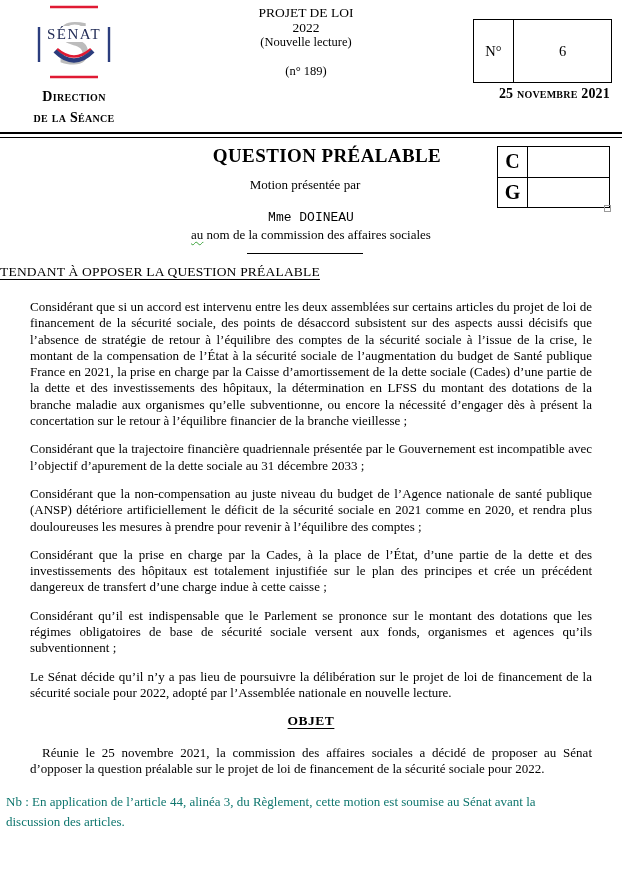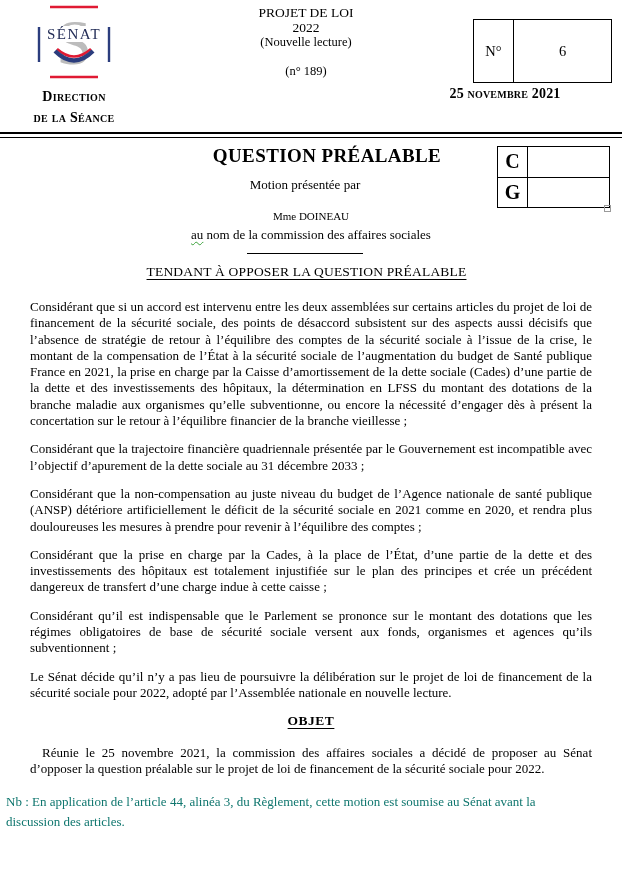--- a/index.html
+++ b/index.html
@@ -30,35 +30,35 @@
     border:1.6px solid #000; display:flex;
   }
   .num-box .cell-label {
     width:40px; border-right:1.6px solid #000;
     display:flex; align-items:center; justify-content:center; font-size:14.5px;
   }
   .num-box .cell-value {
     flex:1; display:flex; align-items:center; justify-content:center; font-size:14.5px;
   }
   .date-line {
-    position:absolute; left:400px; top:86px; width:210px; text-align:center;
+    position:absolute; left:400px; top:86px; width:210px; text-align:right;
     font-weight:bold; font-variant:small-caps; font-size:14px; letter-spacing:0.2px;
   }
   .double-rule {
     position:absolute; left:0; top:132px; width:622px; height:6px;
     border-top:2.5px solid #000; border-bottom:1.5px solid #000;
   }
 
   
   .motion-title {
     position:absolute; left:0; top:145px; width:610px; text-align:center;
     font-weight:bold; font-size:19px; letter-spacing:0.4px;padding-left:44px;
   }
   .presented { position:absolute; left:0; top:177px; width:610px; text-align:center; font-size:13px; }
-  .author    { position:absolute; left:0; top:210px; width:622px; text-align:center; font-size:11px; }
+  .author    { position:absolute; left:0; top:210px; width:622px; text-align:center; font-size:13px;font-family:Liberation Mono, monospace; }
   .author-role { position:absolute; left:0; top:227px; width:622px; text-align:center; font-size:13px; }
   .squiggle {
     text-decoration-line:underline;
     text-decoration-style:wavy;
     text-decoration-color:#3aa13a;
     text-decoration-thickness:1px;
     text-underline-offset:2px;
   }
   .cg-box {
     position:absolute; left:497px; top:146px; width:113px; height:62px;
@@ -71,21 +71,21 @@
     display:flex; align-items:center; justify-content:center;
     font-weight:bold; font-size:20px;
   }
   .cg-row .cg-empty { flex:1; }
   .anchor-square {
     position:absolute; left:604px; top:205px; width:7px; height:7px;
     border:1px solid #9a9a9a;
   }
   .short-rule { position:absolute; left:247px; top:253px; width:116px; border-top:1.6px solid #000; }
   .tendant {
-    position:absolute; left:0; top:264px; width:613px; text-align:center;
+    position:absolute; left:0; top:264px; width:613px; text-align:left;
     font-size:13.5px; letter-spacing:0.2px;
     text-decoration:underline; text-underline-offset:3px;
   }
 
   
   .doc-body { position:absolute; left:30px; top:299px; width:562px; font-size:13px; line-height:16.3px; }
   .doc-body p.para { text-align:justify; margin-bottom:12px; }
   .objet {
     text-align:center; font-weight:bold; font-size:13.5px; letter-spacing:0.5px;
     text-decoration:underline; text-underline-offset:3px;

